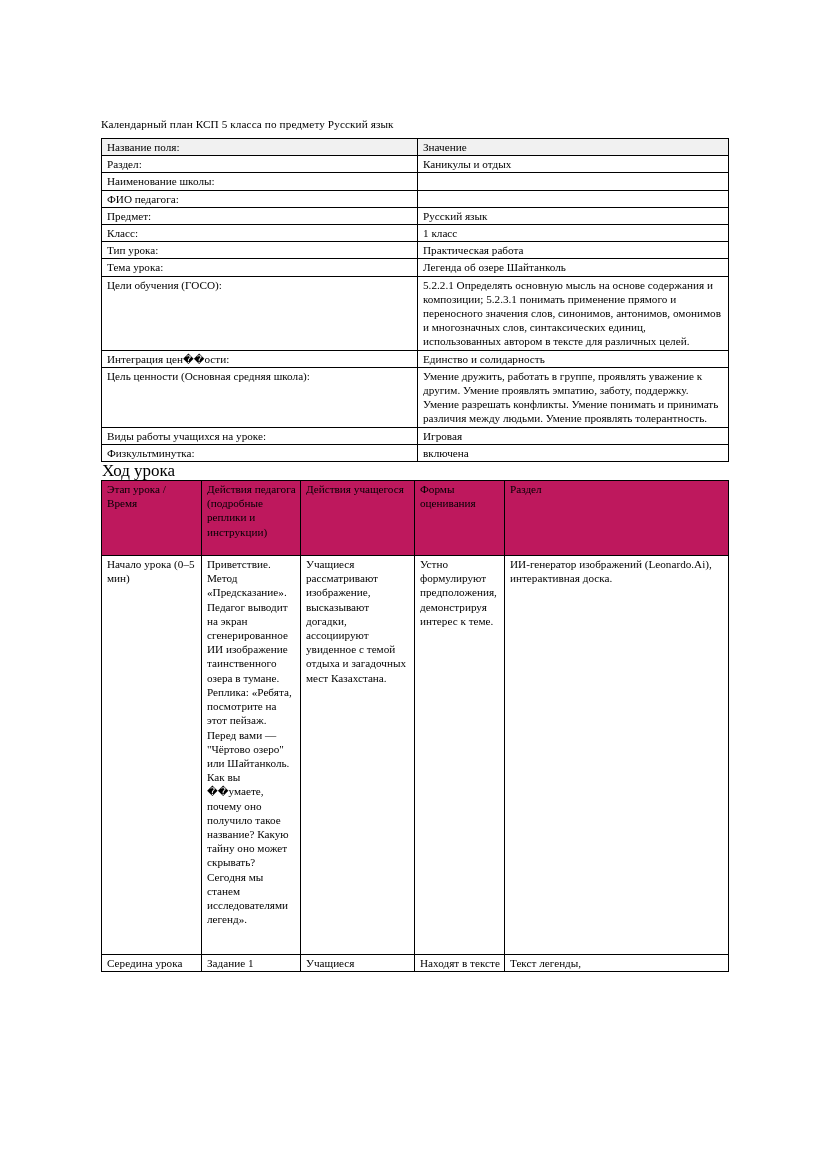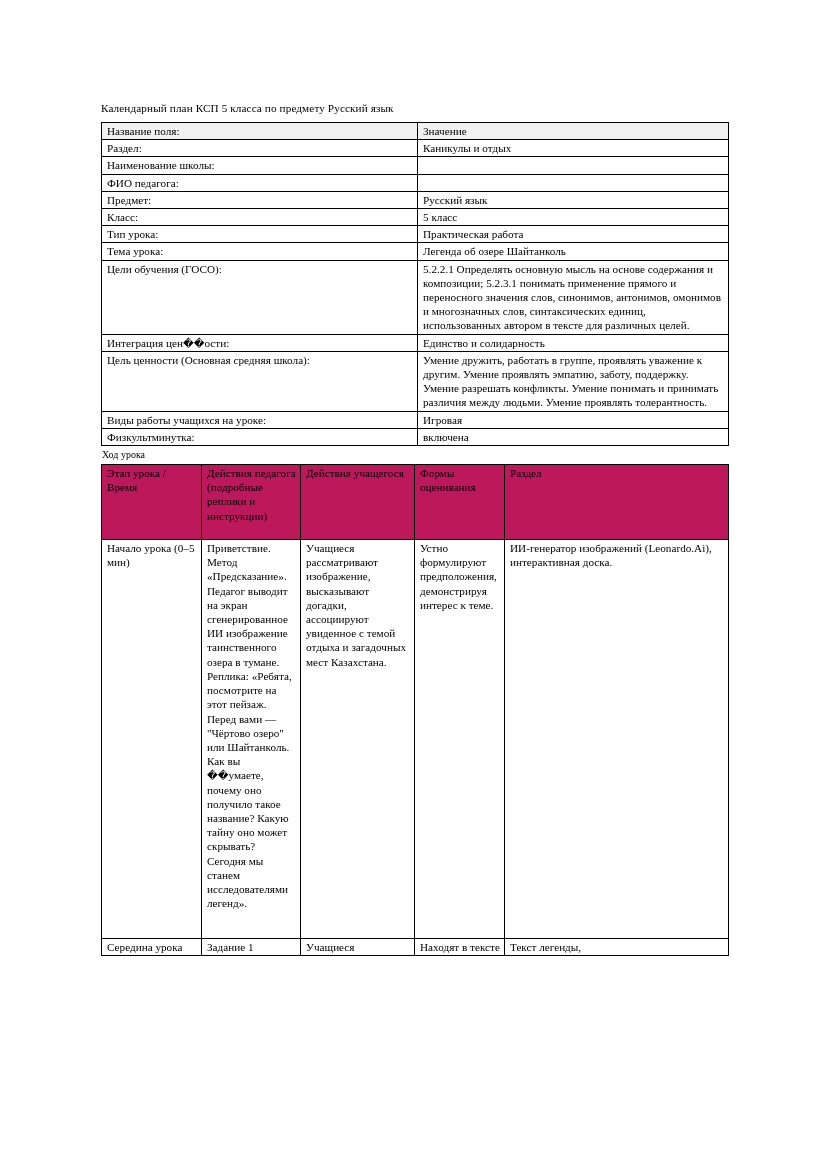--- a/index.html
+++ b/index.html
@@ -13,42 +13,42 @@
     height: 1170px;
     font-family: "Liberation Serif", "DejaVu Serif", serif;
     color: #000000;
     -webkit-font-smoothing: antialiased;
     overflow: hidden;
     position: relative;
   }
   .page {
     position: absolute;
     left: 0;
-    top: 0;
+    top: 16px;
     width: 827px;
     height: 886px;
     box-sizing: border-box;
   }
   .doc-body {
     position: absolute;
     left: 101px;
     top: 101px;
     width: 627px;
   }
 
   .doc-title {
     font-size: 11.2px;
     line-height: 14px;
     margin: 0 0 7px 0;
     white-space: nowrap;
     letter-spacing: 0.01em;
   }
 
   .section-label {
-    font-size: 10px;
+    font-size: 17px;
     line-height: 13px;
     margin: 2px 0 3px 1px;
   }
 
   table.doc-table {
     border-collapse: collapse;
     table-layout: fixed;
     width: 627px;
     border: 1px solid #000000;
   }
@@ -124,21 +124,21 @@
           <tr>
             <td>ФИО педагога:</td>
             <td></td>
           </tr>
           <tr>
             <td>Предмет:</td>
             <td>Русский язык</td>
           </tr>
           <tr>
             <td>Класс:</td>
-            <td>5 класс</td>
+            <td>1 класс</td>
           </tr>
           <tr>
             <td>Тип урока:</td>
             <td>Практическая работа</td>
           </tr>
           <tr>
             <td>Тема урока:</td>
             <td>Легенда об озере Шайтанколь</td>
           </tr>
           <tr>

